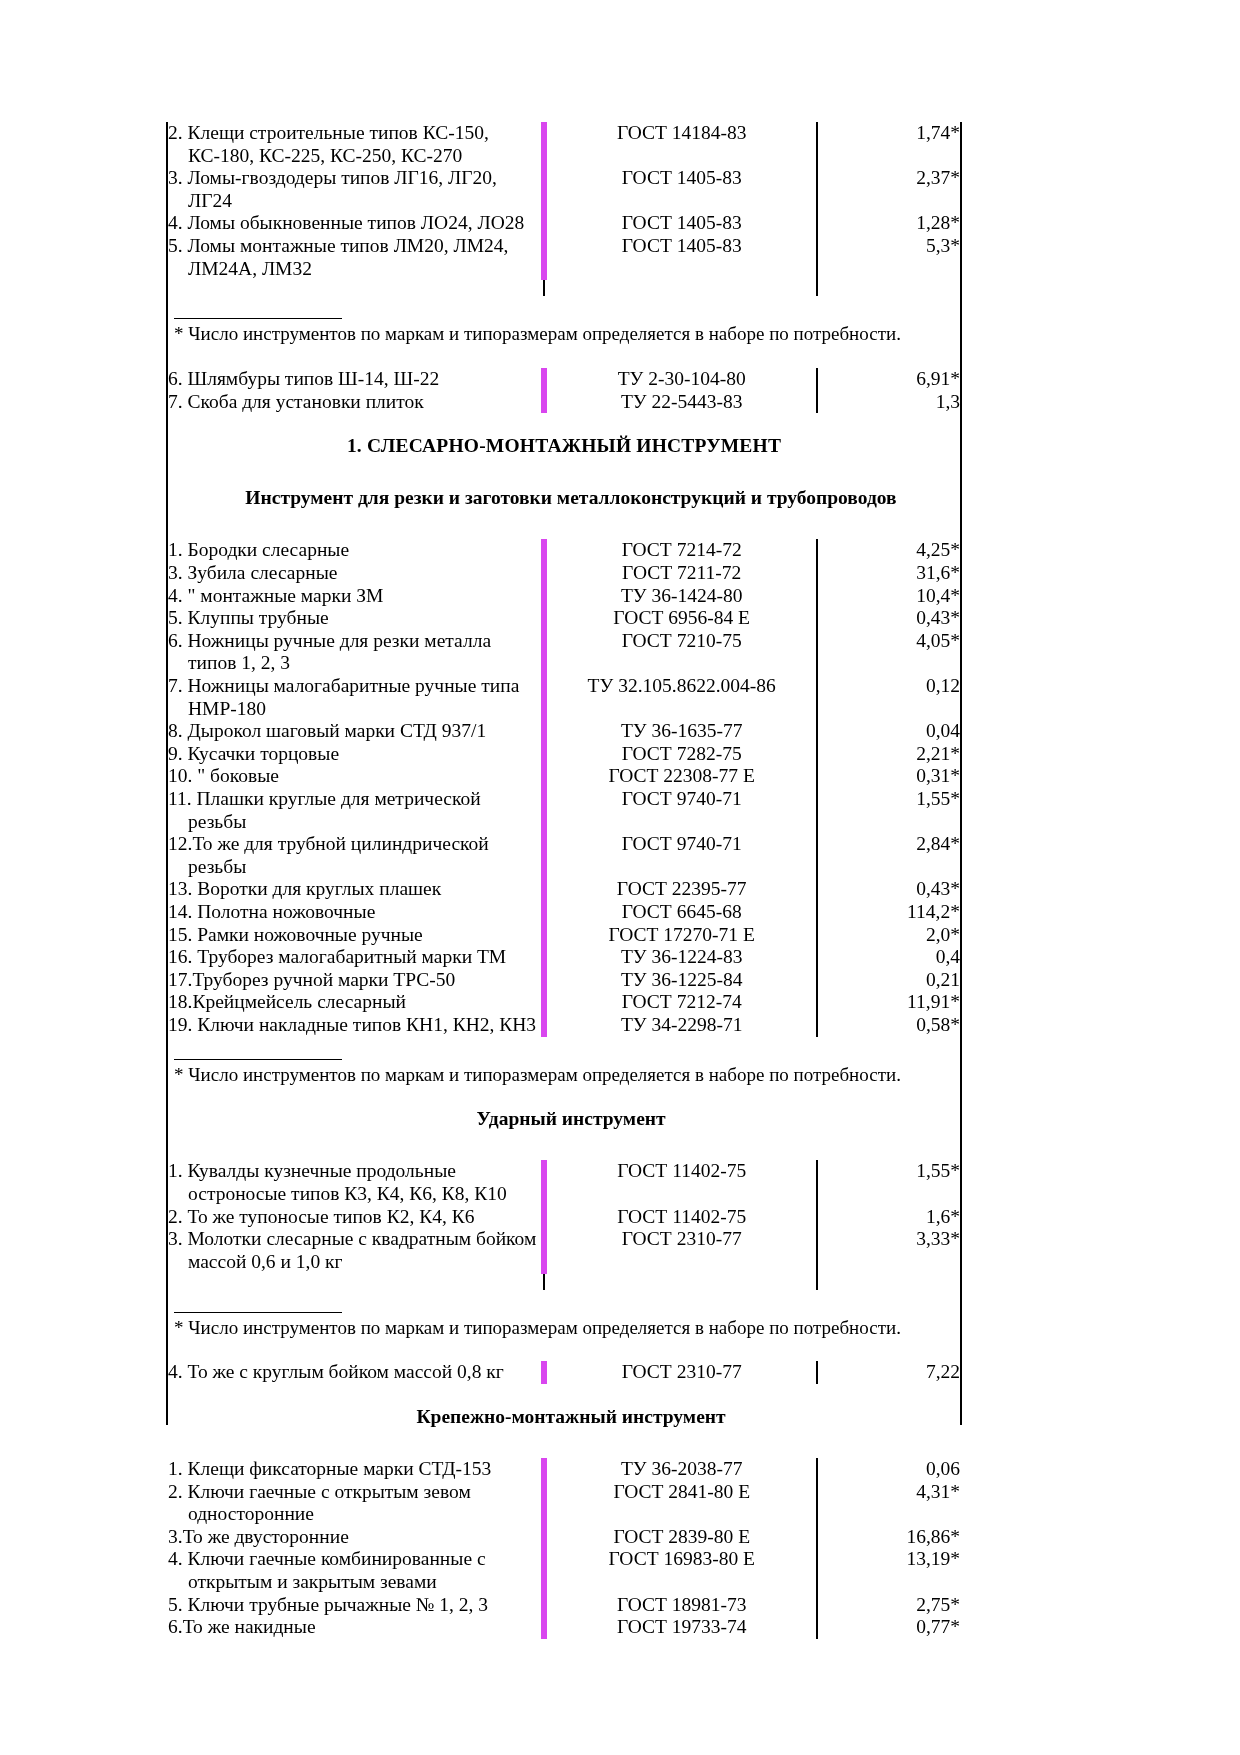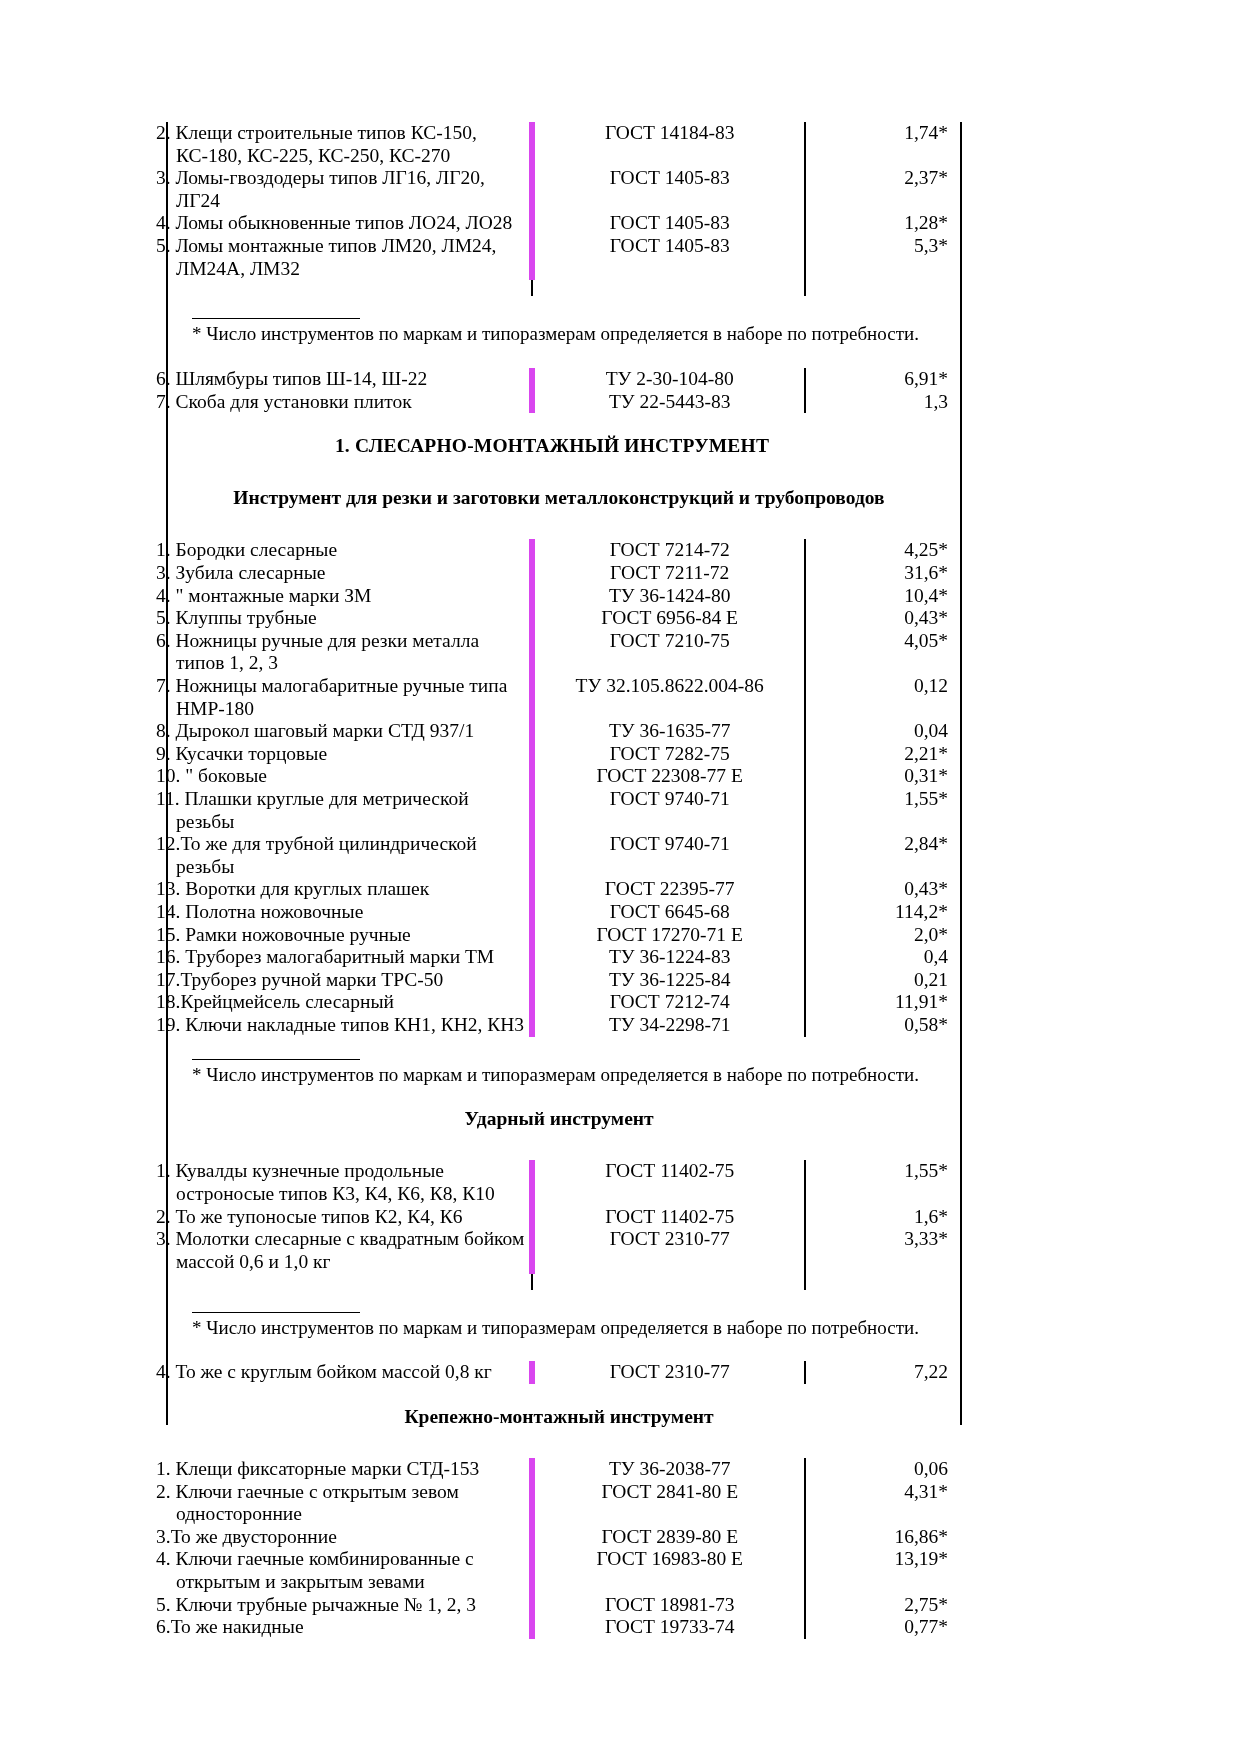--- a/index.html
+++ b/index.html
@@ -30,21 +30,21 @@
     top: 122px;
     bottom: 330px;
     width: 2px;
     background: #000;
   }
   .vrule.left  { left: 166px; }
   .vrule.right { left: 960px; }
 
   .content {
     position: absolute;
-    left: 156px;
+    left: 168px;
     top: 122px;
     width: 792px;
   }
 
   
   table.tbl {
     width: 100%;
     border-collapse: collapse;
     font-size: 19.5px;
     line-height: 1.16;
@@ -80,21 +80,20 @@
     text-indent: -20px;
   }
 
   
   .spacer-row td { height: 16px; line-height: 16px; font-size: 1px; }
 
   
   .footnote-wrap {
     position: relative;
     padding-left: 6px;
-    margin-left: 30px;
   }
   .footnote-rule {
     width: 168px;
     height: 0;
     border-top: 1.5px solid #000;
     margin: 0 0 4px 0;
   }
   .footnote {
     font-size: 19px;
     line-height: 1.2;

